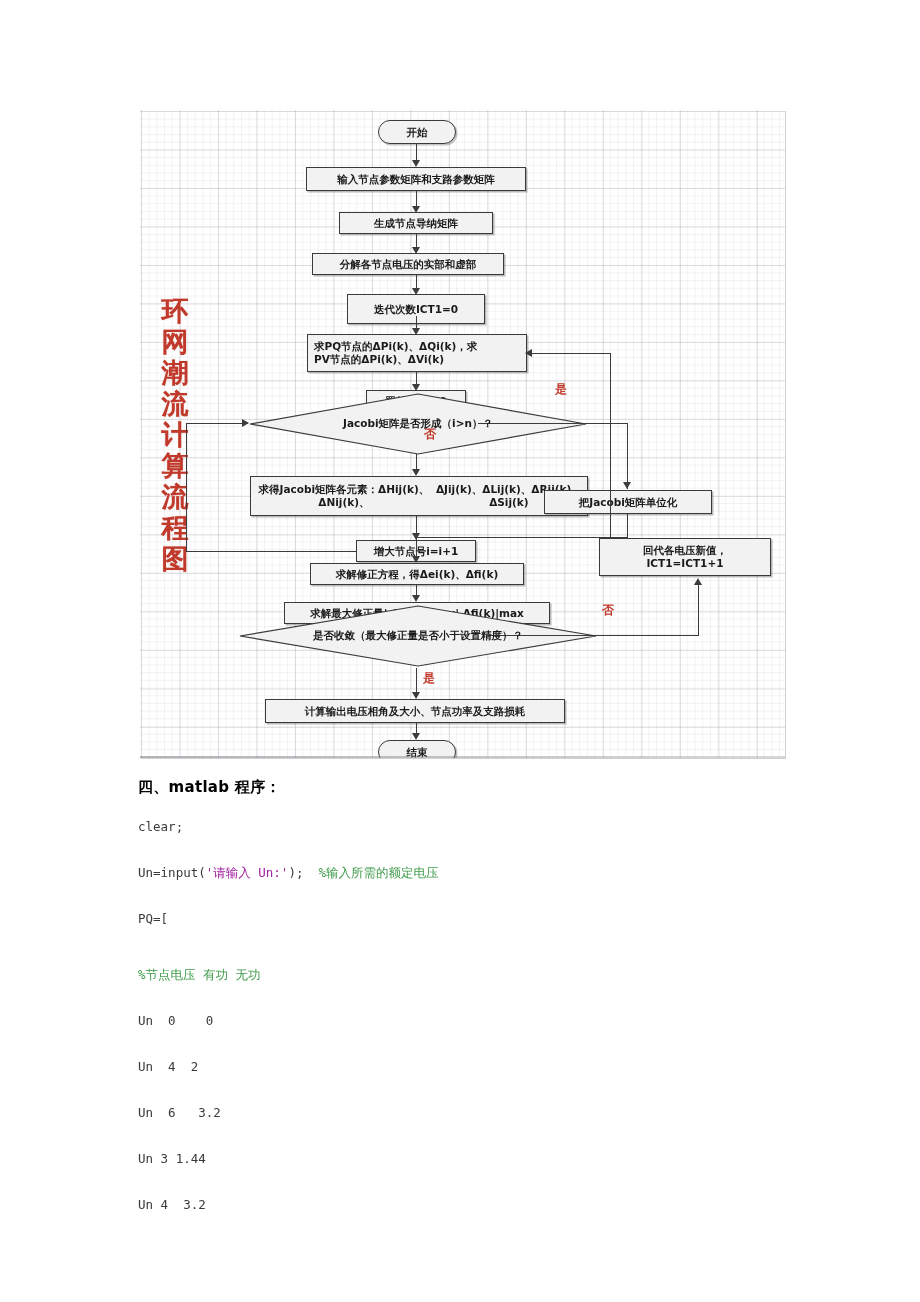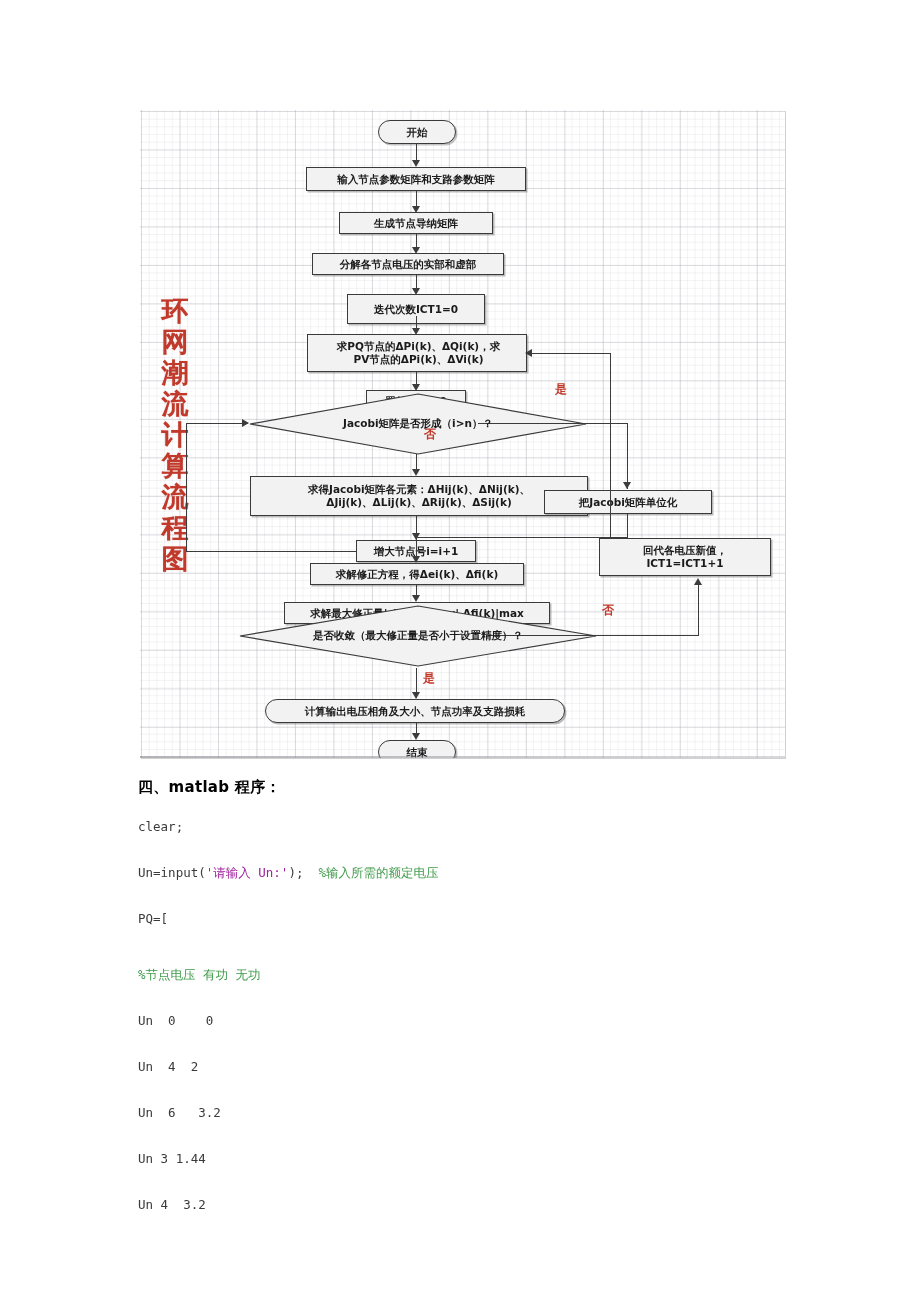--- a/index.html
+++ b/index.html
@@ -148,21 +148,21 @@
     <div class="arw down" style="left:272px;top:137px;"></div>
 
     <div class="node" style="left:172px;top:143px;width:192px;height:22px;">分解各节点电压的实部和虚部</div>
     <div class="ln v" style="left:276px;top:165px;height:18px;"></div>
     <div class="arw down" style="left:272px;top:178px;"></div>
 
     <div class="node" style="left:207px;top:184px;width:138px;height:30px;">迭代次数ICT1=0</div>
     <div class="ln v" style="left:276px;top:206px;height:17px;"></div>
     <div class="arw down" style="left:272px;top:218px;"></div>
 
-    <div class="node multiline" style="left:167px;top:224px;width:220px;height:38px;flex-direction:column;justify-content:center;align-items:center;padding-left:6px;">
+    <div class="node multiline" style="left:167px;top:224px;width:220px;height:38px;flex-direction:column;justify-content:center;align-items:flex-start;padding-left:6px;">
       <span>求PQ节点的ΔPi(k)、ΔQi(k)，求</span>
       <span>PV节点的ΔPi(k)、ΔVi(k)</span>
     </div>
     <div class="ln v" style="left:276px;top:262px;height:17px;"></div>
     <div class="arw down" style="left:272px;top:274px;"></div>
 
     <div class="node" style="left:226px;top:280px;width:100px;height:22px;">置节点号i=0</div>
     <div class="ln v" style="left:276px;top:302px;height:15px;"></div>
     <div class="arw down" style="left:272px;top:312px;"></div>
 
@@ -173,21 +173,21 @@
       <span>Jacobi矩阵是否形成（i&gt;n）？</span>
     </div>
 
     <div class="branchlbl" style="left:415px;top:273px;">是</div>
 
     <div class="branchlbl" style="left:284px;top:318px;">否</div>
 
     <div class="ln v" style="left:276px;top:344px;height:20px;"></div>
     <div class="arw down" style="left:272px;top:359px;"></div>
 
-    <div class="node multiline" style="left:110px;top:327px;width:338px;height:40px;flex-direction:column;justify-content:center;align-items:center;top:366px;">
+    <div class="node multiline" style="left:110px;top:327px;width:338px;height:40px;flex-direction:row;justify-content:center;align-items:center;top:366px;">
       <span>求得Jacobi矩阵各元素：ΔHij(k)、ΔNij(k)、</span>
       <span>ΔJij(k)、ΔLij(k)、ΔRij(k)、ΔSij(k)</span>
     </div>
 
     <div class="ln v" style="left:276px;top:406px;height:22px;"></div>
     <div class="arw down" style="left:272px;top:423px;"></div>
 
     <div class="node" style="left:216px;top:430px;width:120px;height:22px;">增大节点号i=i+1</div>
 
     <div class="ln h" style="left:46px;top:441px;width:170px;"></div>
@@ -234,21 +234,21 @@
       <span>ICT1=ICT1+1</span>
     </div>
 
     <div class="ln v" style="left:470px;top:243px;height:186px;"></div>
     <div class="ln h" style="left:392px;top:243px;width:79px;"></div>
     <div class="arw left" style="left:385px;top:239px;"></div>
 
     <div class="ln v" style="left:276px;top:558px;height:30px;"></div>
     <div class="arw down" style="left:272px;top:582px;"></div>
 
-    <div class="node" style="left:125px;top:589px;width:300px;height:24px;border-radius:12px;">计算输出电压相角及大小、节点功率及支路损耗</div>
+    <div class="node" style="left:125px;top:589px;width:300px;height:24px;">计算输出电压相角及大小、节点功率及支路损耗</div>
     <div class="ln v" style="left:276px;top:613px;height:15px;"></div>
     <div class="arw down" style="left:272px;top:623px;"></div>
 
     <div class="node term" style="left:238px;top:630px;width:78px;height:24px;">结束</div>
   </div>
 
   <div id="doc-body">
 
     <p class="heading">四、matlab 程序：</p>
 

